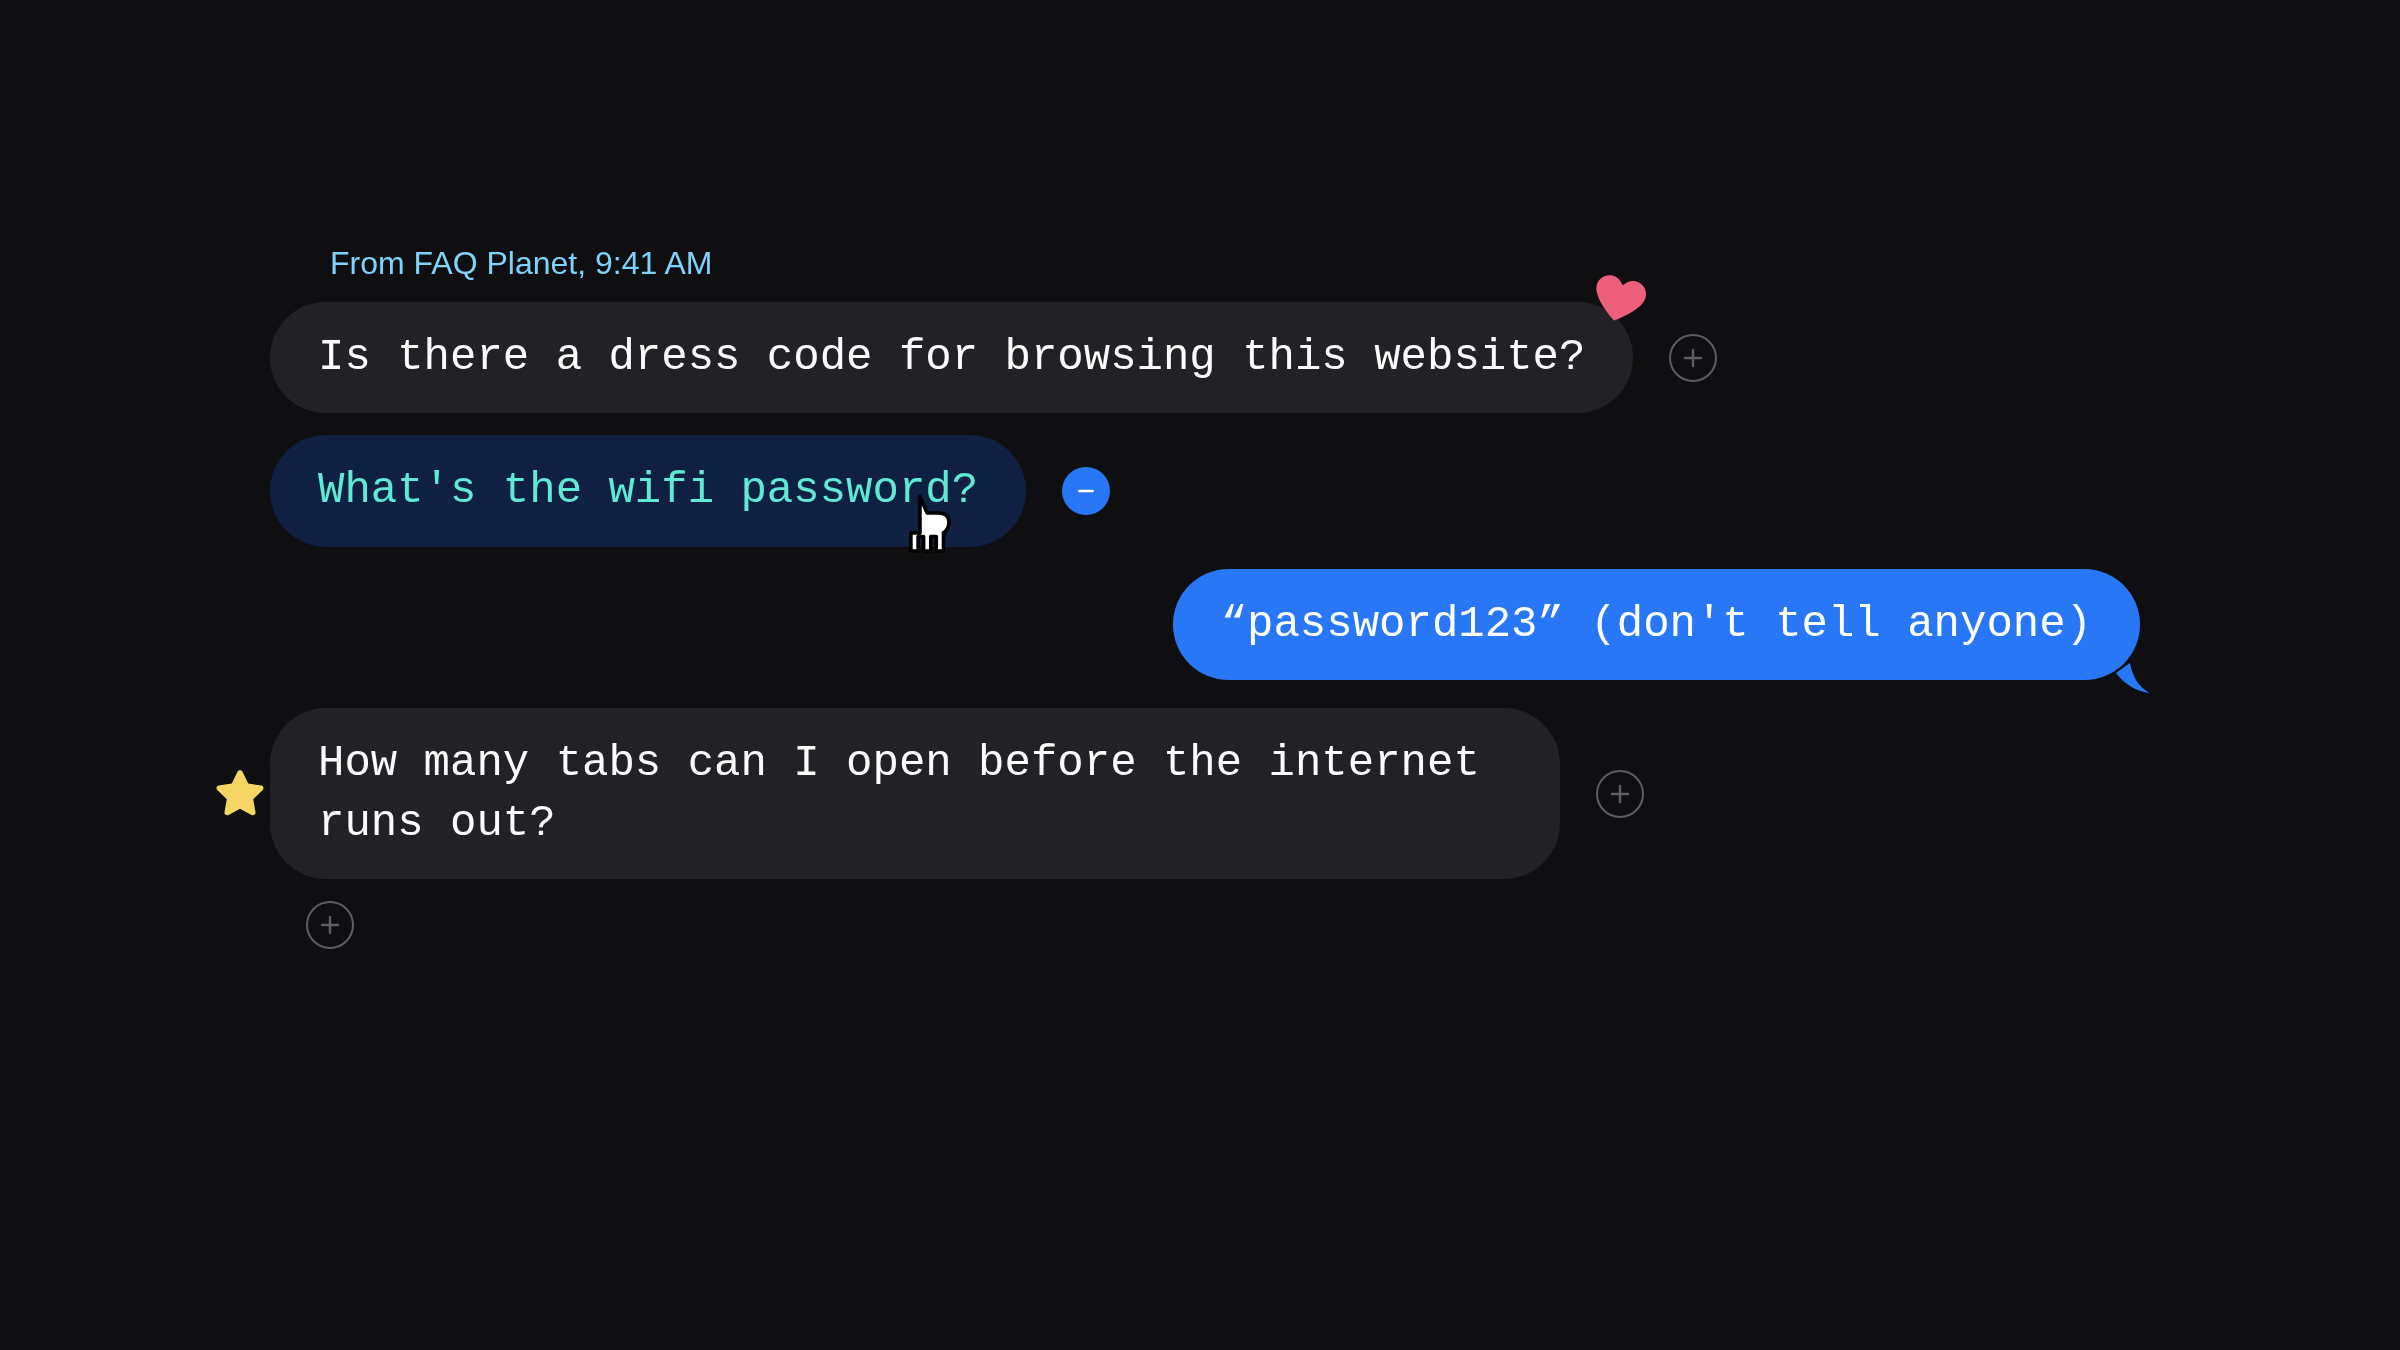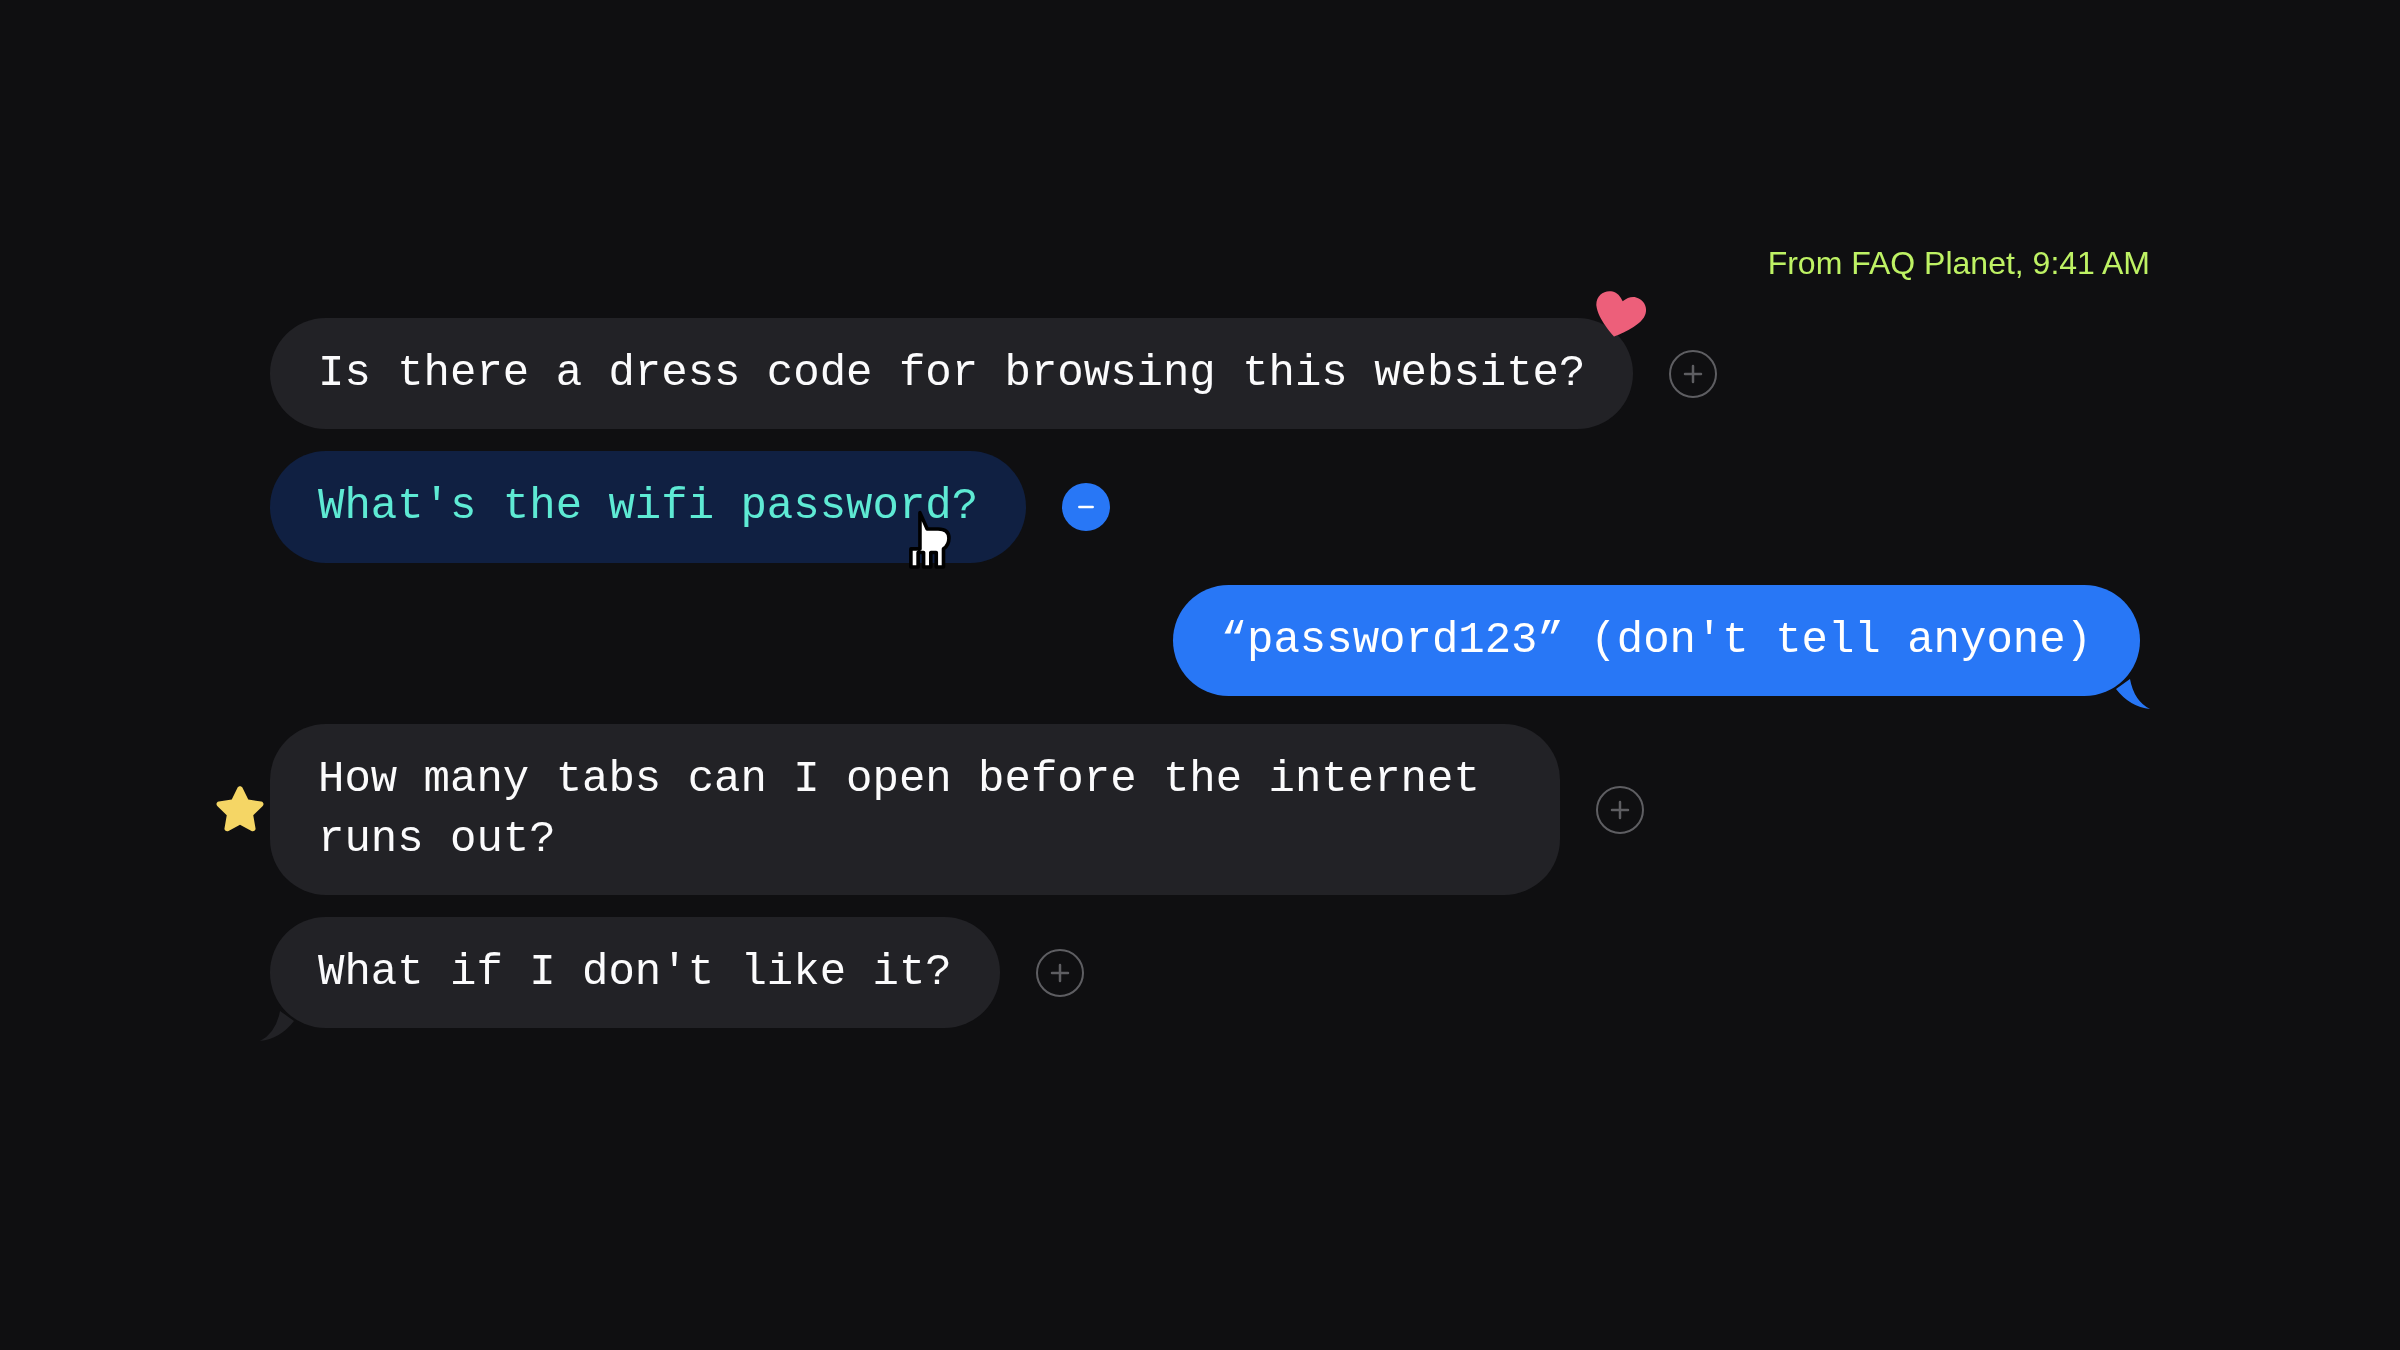--- a/index.html
+++ b/index.html
@@ -15,26 +15,25 @@
     position: relative;
     overflow: hidden;
   }
   .container {
     position: absolute;
     left: 270px;
     top: 245px;
     width: 1880px;
   }
   .header-text {
-    color: #bef264;
+    color: #7dd3fc;
     font-size: 32px;
     font-weight: 400;
     margin-left: 60px;
-    margin-bottom: 36px;
-    text-align: right;
+    margin-bottom: 20px;
   }
   .row {
     display: flex;
     align-items: center;
     margin-bottom: 22px;
     position: relative;
     font-family: Liberation Mono, monospace;
   }
   .row.right {
     justify-content: flex-end;
@@ -188,28 +187,20 @@
     </div>
     <div class="action-btn plus">
       <svg viewBox="0 0 24 24" fill="none" stroke="#5e5e62" stroke-width="2.5" stroke-linecap="round">
         <line x1="12" y1="4" x2="12" y2="20"></line>
         <line x1="4" y1="12" x2="20" y2="12"></line>
       </svg>
     </div>
   </div>
 
   <div class="row">
-    <div class="bubble incoming" style="position:relative;">
-      <span>What if I don't like it?</span>
-      <span class="tail left-tail">
-        <svg viewBox="0 0 34 30">
-          <path d="M34 10 Q20 28 0 30 Q16 22 20 0 Z" fill="#222226"></path>
-        </svg>
-      </span>
-    </div>
     <div class="action-btn plus">
       <svg viewBox="0 0 24 24" fill="none" stroke="#5e5e62" stroke-width="2.5" stroke-linecap="round">
         <line x1="12" y1="4" x2="12" y2="20"></line>
         <line x1="4" y1="12" x2="20" y2="12"></line>
       </svg>
     </div>
   </div>
 
 </div>
 

